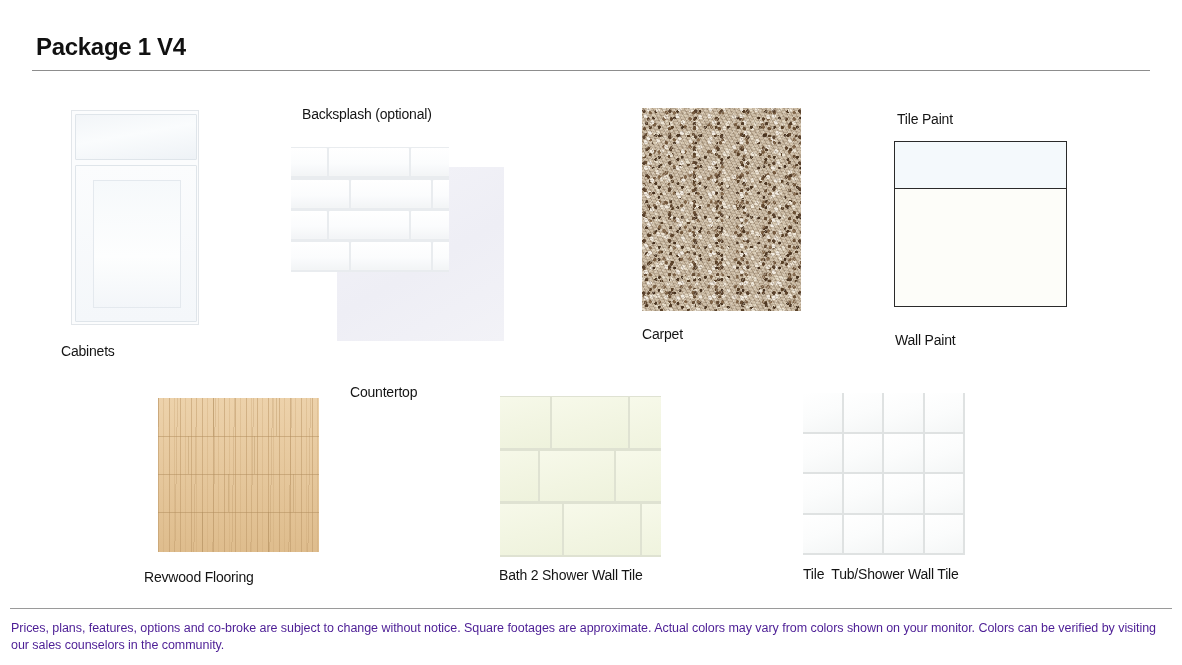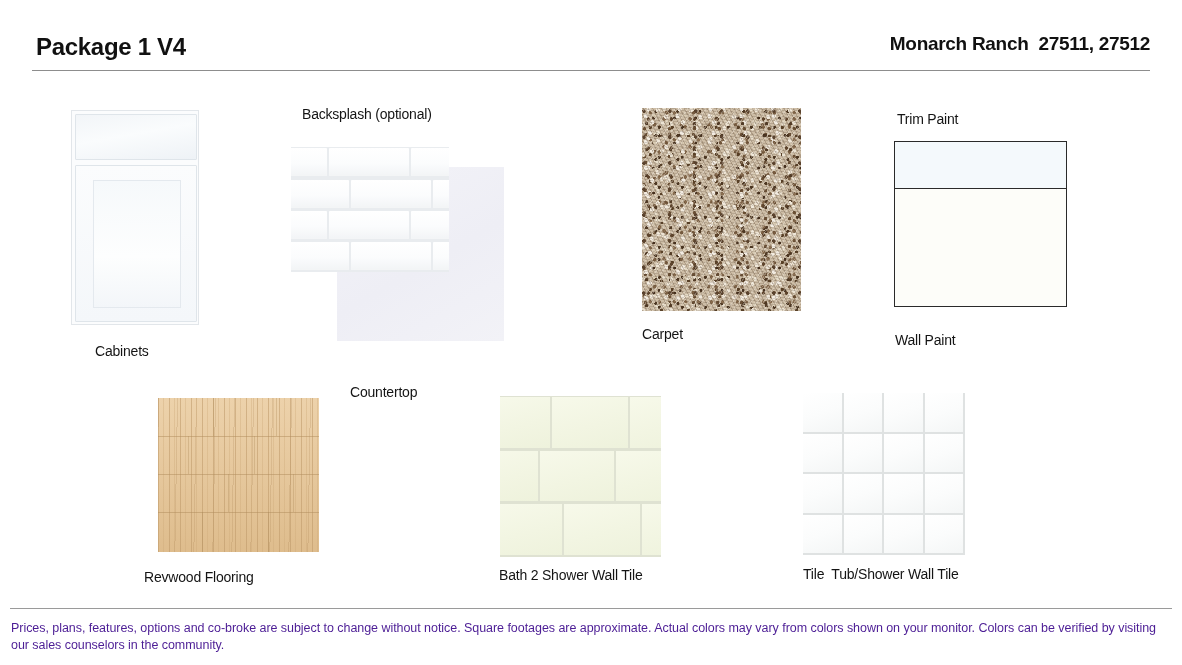--- a/index.html
+++ b/index.html
@@ -86,21 +86,21 @@
     border-radius: 1px;
   }
   #cabinet-door-panel {
     position: absolute;
     left: 17px; top: 14px;
     width: 88px; height: 128px;
     background: linear-gradient(180deg, #f6f9fb 0%, #fdfefe 60%, #f3f6f9 100%);
     border: 1px solid #e4e9ee;
     box-sizing: border-box;
   }
-  #cabinet-label { left: 95px; top: 343px; }
+  #cabinet-label { left: 61px; top: 343px; }
 
   
   #countertop-swatch {
     position: absolute;
     left: 337px; top: 167px;
     width: 167px; height: 174px;
     background: linear-gradient(150deg, #f3f3f8 0%, #eeeef5 55%, #f2f2f7 100%);
   }
   #countertop-label { left: 350px; top: 384px; }
 
@@ -297,21 +297,20 @@
     line-height: 16.5px;
     color: #4c1d95;
     letter-spacing: -0.05px;
   }
 </style>
 </head>
 <body>
 
 <div id="header">
   <div id="header-title">Package 1 V4</div>
-  <div id="header-community">Monarch Ranch  27511, 27512</div>
   <div id="header-rule"></div>
 </div>
 
 <div id="cabinet-swatch">
   <div id="cabinet-drawer"></div>
   <div id="cabinet-door">
     <div id="cabinet-door-panel"></div>
   </div>
 </div>
 <div class="swatch-label" id="cabinet-label">Cabinets</div>
@@ -341,21 +340,21 @@
     <div class="brick" style="left:142px; width:60px;"></div>
   </div>
 </div>
 <div class="swatch-label" id="backsplash-label">Backsplash (optional)</div>
 
 <div id="carpet-swatch">
   <div id="carpet-noise"></div>
 </div>
 <div class="swatch-label" id="carpet-label">Carpet</div>
 
-<div class="swatch-label" id="trim-paint-label">Trim Paint</div>
+<div class="swatch-label" id="trim-paint-label">Tile Paint</div>
 <div id="paint-stack">
   <div id="trim-paint-swatch"></div>
   <div id="wall-paint-swatch"></div>
 </div>
 <div class="swatch-label" id="wall-paint-label">Wall Paint</div>
 
 <div id="revwood-swatch">
   <div id="revwood-grain"></div>
   <div class="plank-seam" style="top:38px;"></div>
   <div class="plank-seam" style="top:76px;"></div>

